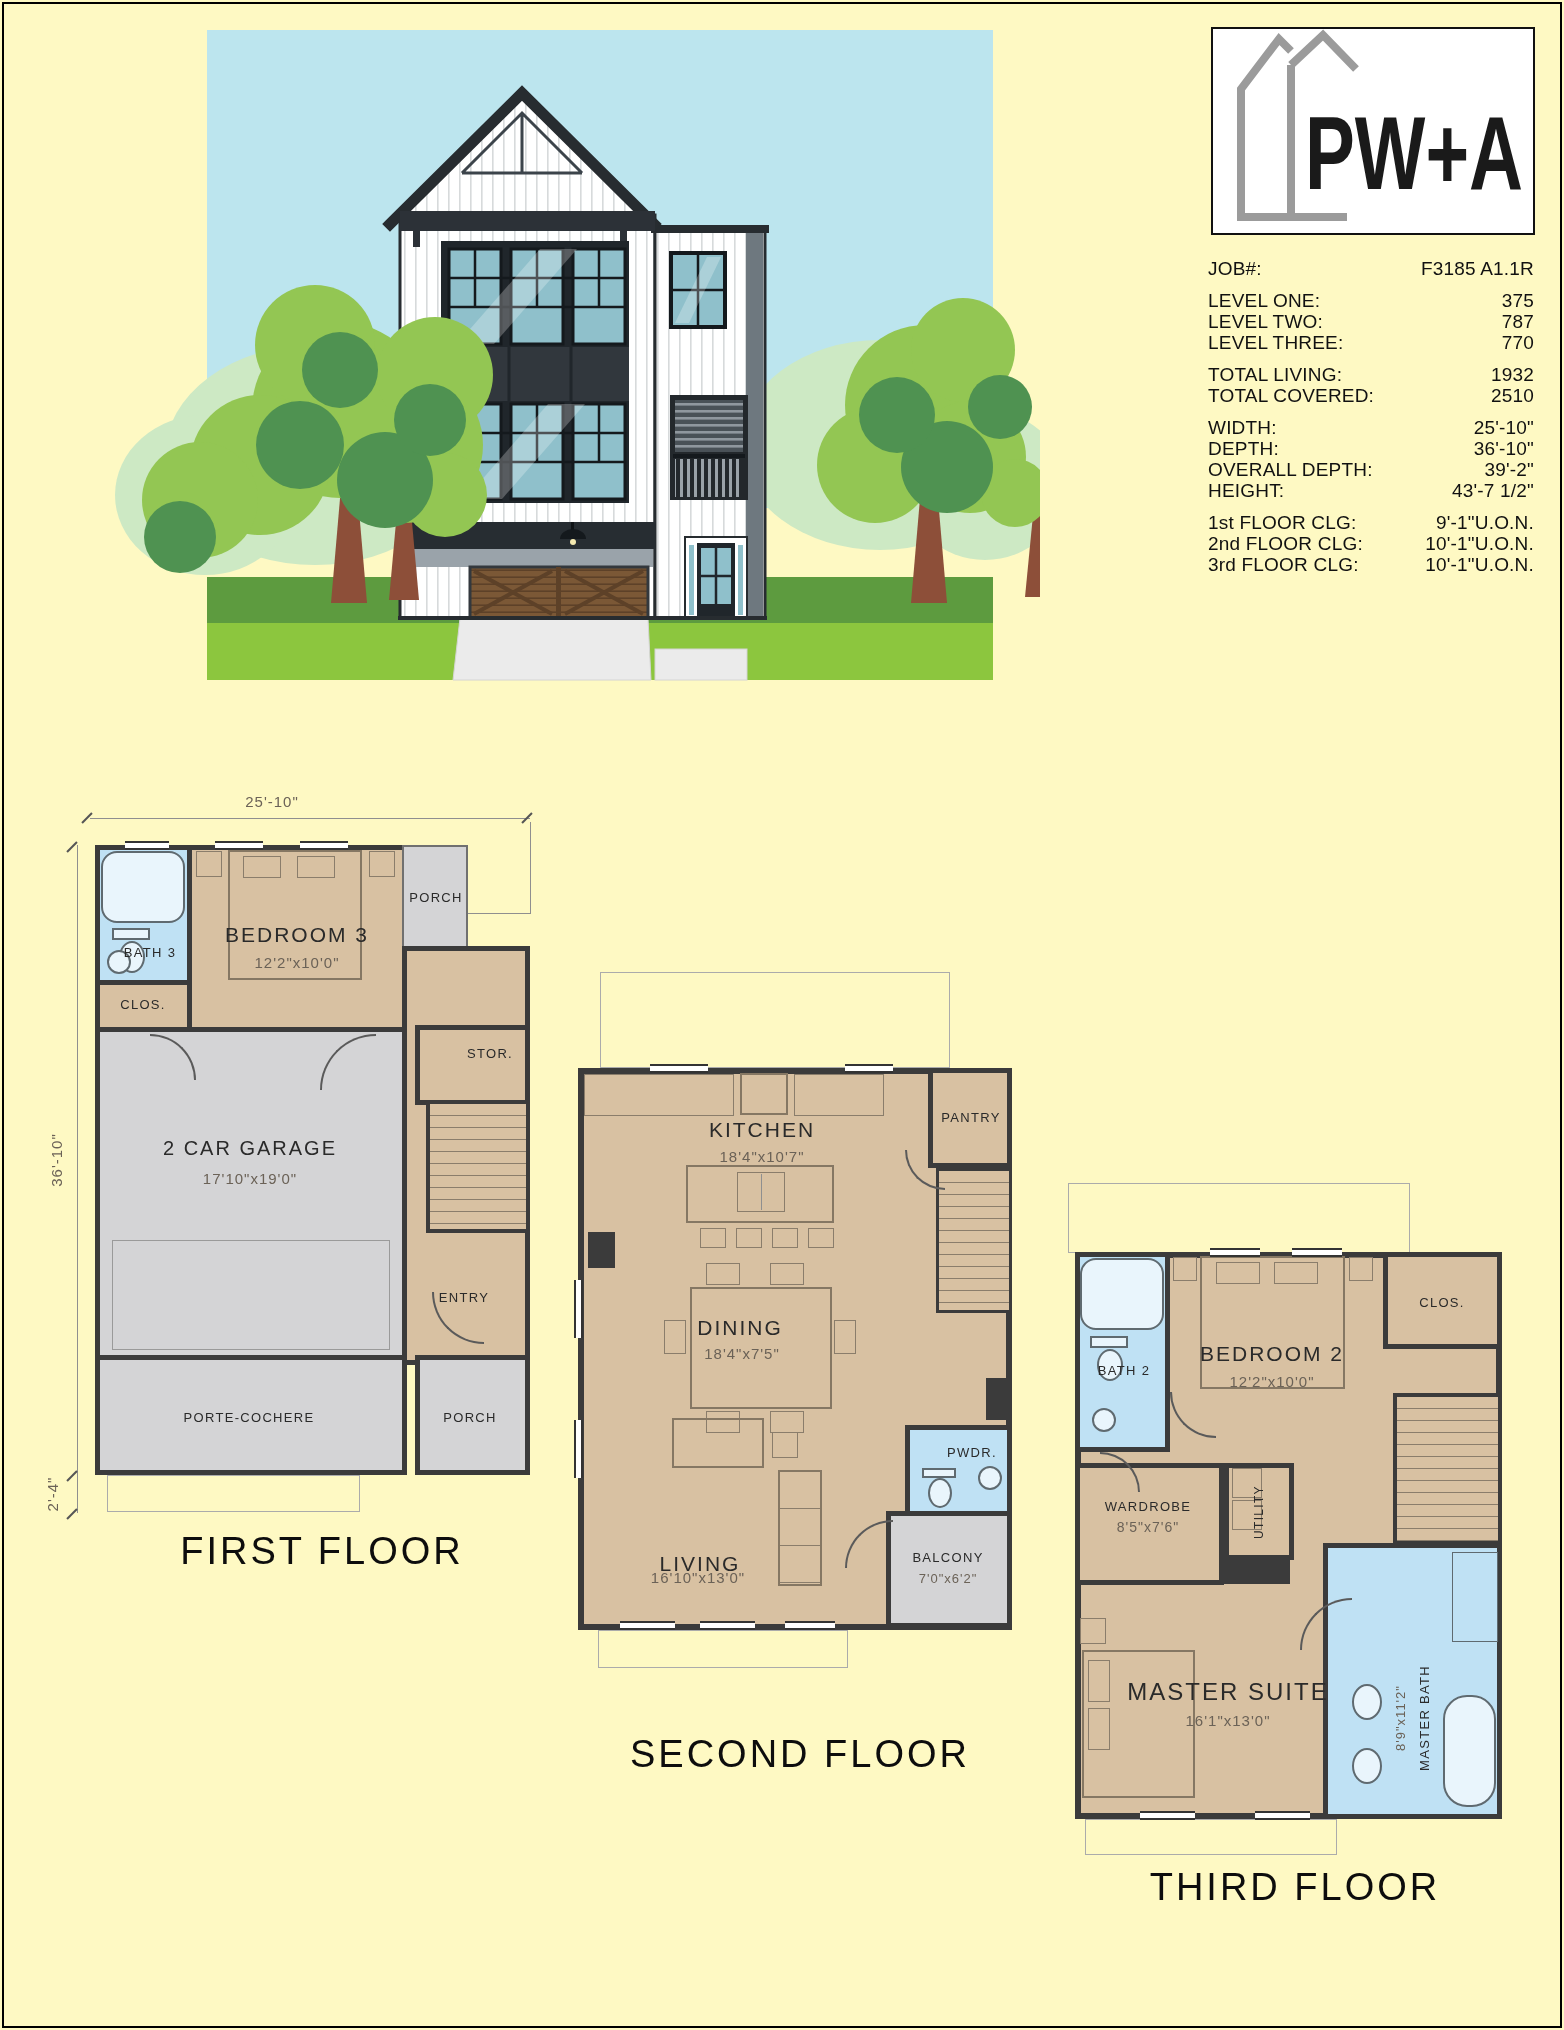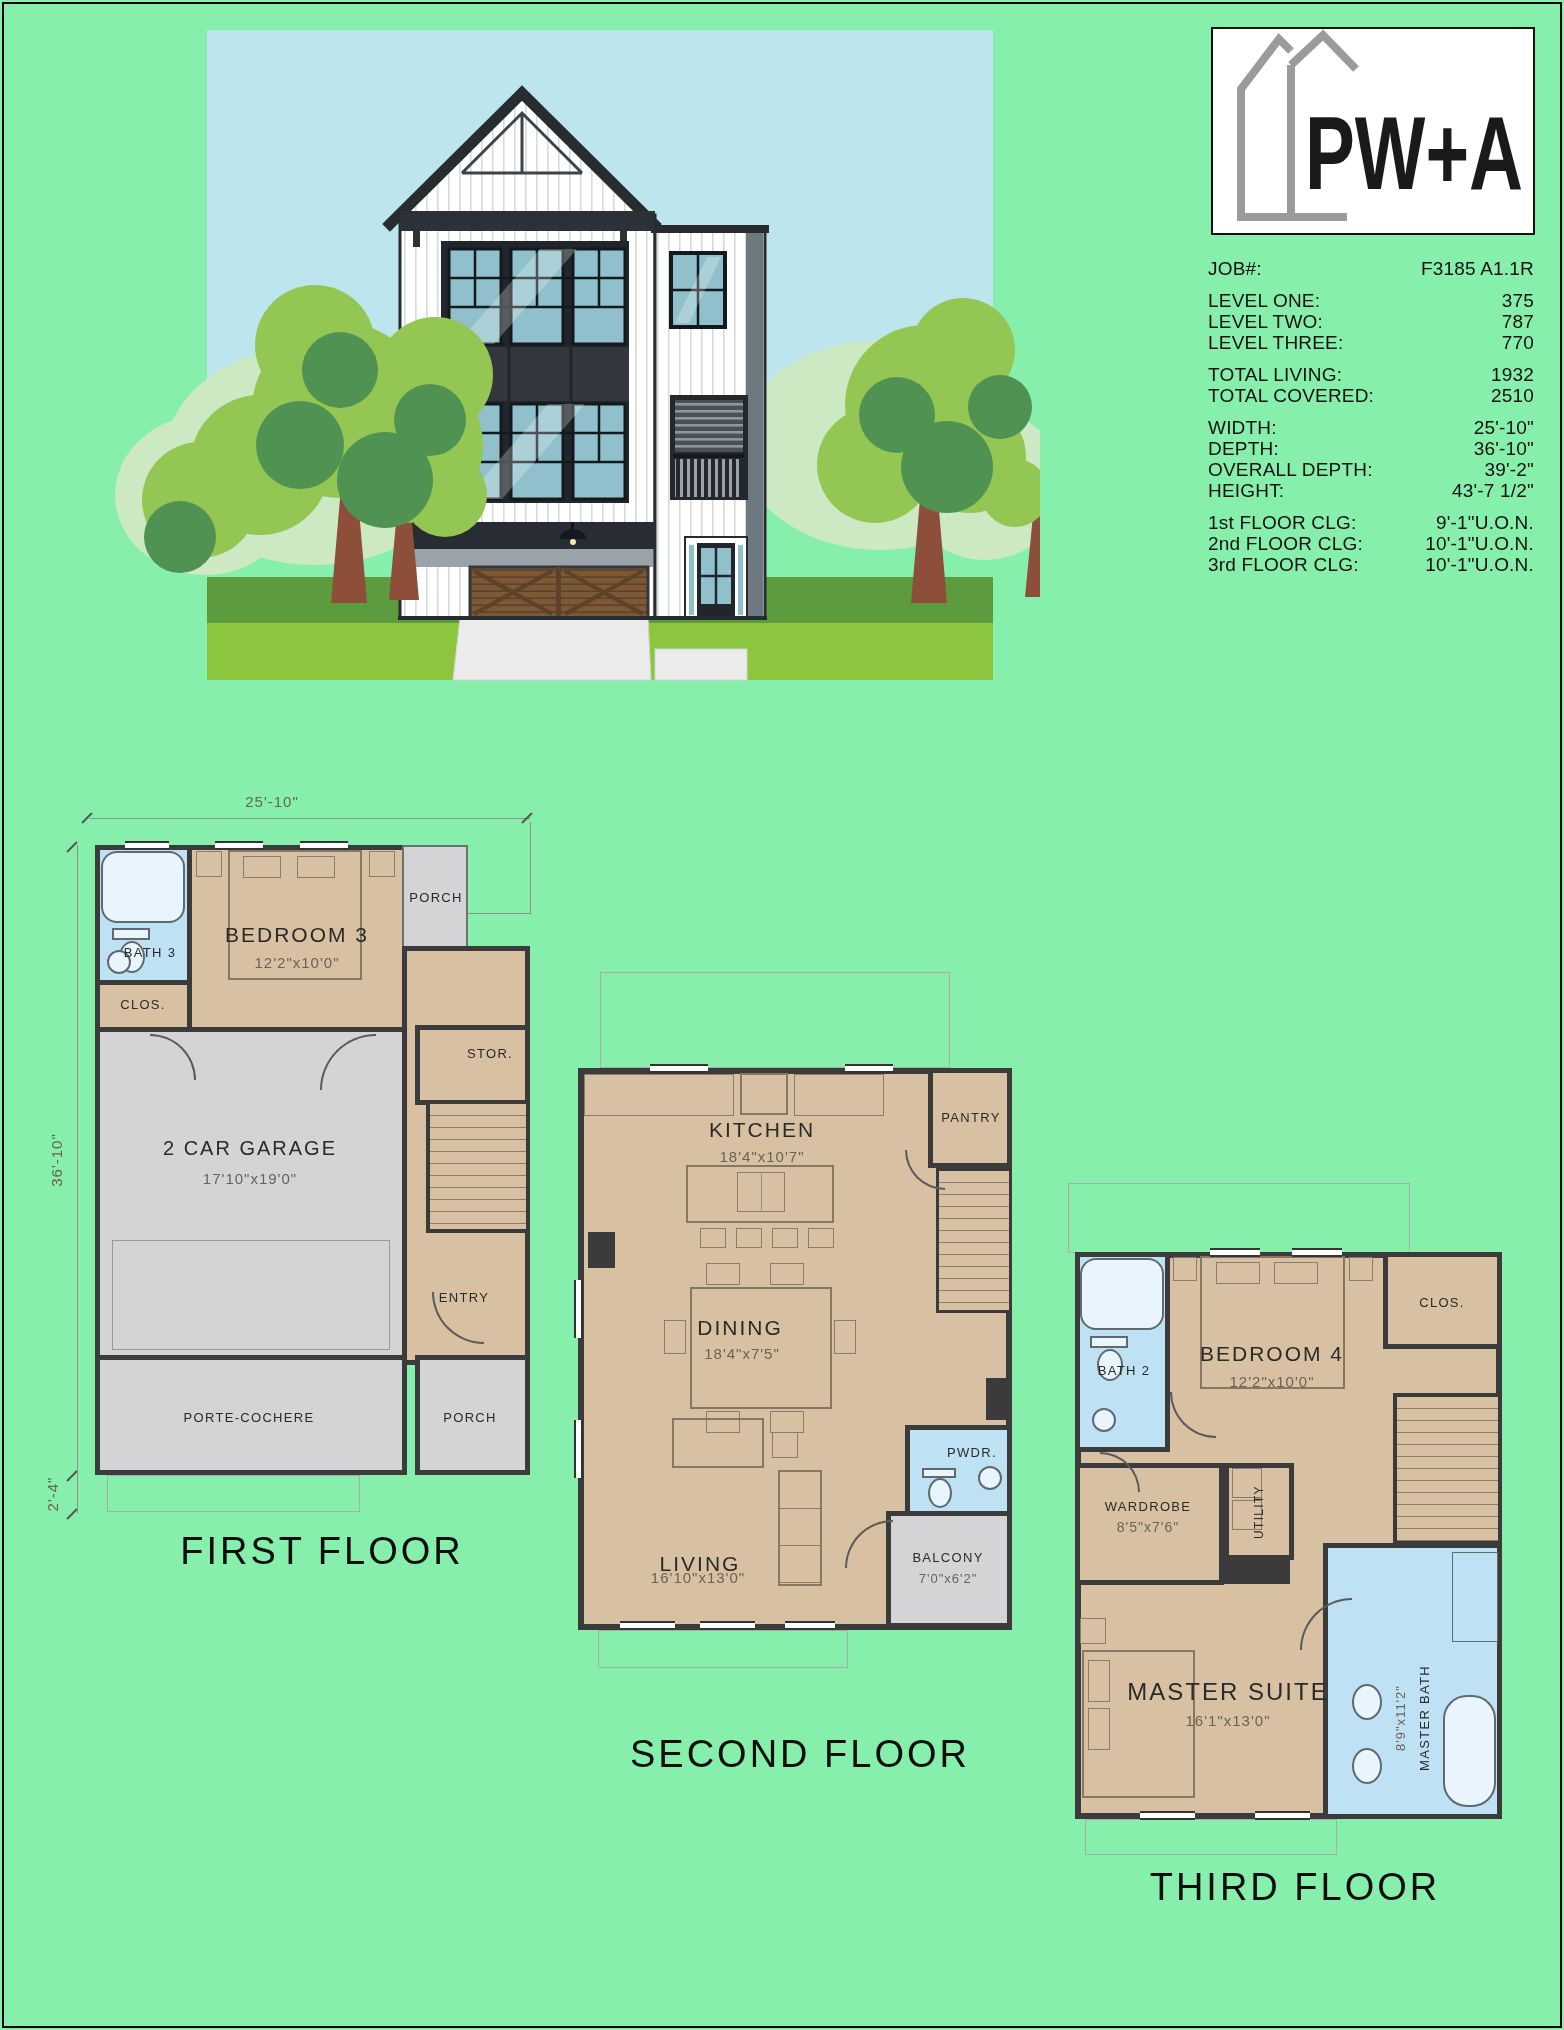--- a/index.html
+++ b/index.html
@@ -1,16 +1,16 @@
 <!DOCTYPE html>
 <html><head>
 <meta charset="utf-8">
 <style>
   html,body{margin:0;padding:0;background:#888;}
-  #sheet{position:relative;width:1564px;height:2030px;background:#86efac;overflow:hidden;
+  #sheet{position:relative;width:1564px;height:2030px;background:#fef9c3;overflow:hidden;
          font-family:"Liberation Sans",sans-serif;color:#111;text-decoration:underline;}
   .abs{position:absolute;}
   .frame{position:absolute;left:2px;top:2px;right:2px;bottom:2px;border:2px solid #000;pointer-events:none;}
   
   .room{position:absolute;box-sizing:border-box;border:5px solid #3b3b3b;}
   .room.b6{border-width:6px;}
   .room.thin{border:2px solid #707070;}
   .tan{background:#d8c1a2;}
   .blue{background:#bfe1f4;}
   .gray{background:#d4d4d6;}
@@ -396,21 +396,21 @@
     <div class="furn fix" style="left:1443px;top:1695px;width:53px;height:112px;border-radius:24px;"></div>
     <div class="win" style="left:1210px;top:1248px;width:50px;height:9px;"></div>
     <div class="win" style="left:1292px;top:1248px;width:50px;height:9px;"></div>
     <div class="win" style="left:1140px;top:1811px;width:55px;height:9px;"></div>
     <div class="win" style="left:1255px;top:1811px;width:55px;height:9px;"></div>
     <div class="arc" style="left:1170px;top:1392px;width:46px;height:46px;"></div>
     <div class="arc" style="left:1300px;top:1598px;width:52px;height:52px;transform:rotate(90deg);"></div>
     <div class="arc" style="left:1100px;top:1452px;width:40px;height:40px;transform:rotate(180deg);"></div>
 
     <div class="lbl small" style="left:1124px;top:1370px;">BATH 2</div>
-    <div class="lbl mid" style="left:1272px;top:1354px;">BEDROOM 4</div>
+    <div class="lbl mid" style="left:1272px;top:1354px;">BEDROOM 2</div>
     <div class="lbl dim" style="left:1272px;top:1381px;">12'2"x10'0"</div>
     <div class="lbl small" style="left:1442px;top:1302px;">CLOS.</div>
     <div class="lbl small" style="left:1148px;top:1506px;">WARDROBE</div>
     <div class="lbl dim" style="left:1148px;top:1527px;font-size:14px;">8'5"x7'6"</div>
     <div class="lbl small vert" style="left:1259px;top:1512px;font-size:12px;">UTILITY</div>
     <div class="lbl mid" style="left:1228px;top:1692px;font-size:24px;">MASTER SUITE</div>
     <div class="lbl dim" style="left:1228px;top:1720px;">16'1"x13'0"</div>
     <div class="lbl dim vert" style="left:1400px;top:1718px;font-size:13px;">8'9"x11'2"</div>
     <div class="lbl small vert" style="left:1424px;top:1718px;">MASTER BATH</div>
     <div class="lbl huge" style="left:1295px;top:1887px;">THIRD FLOOR</div>

